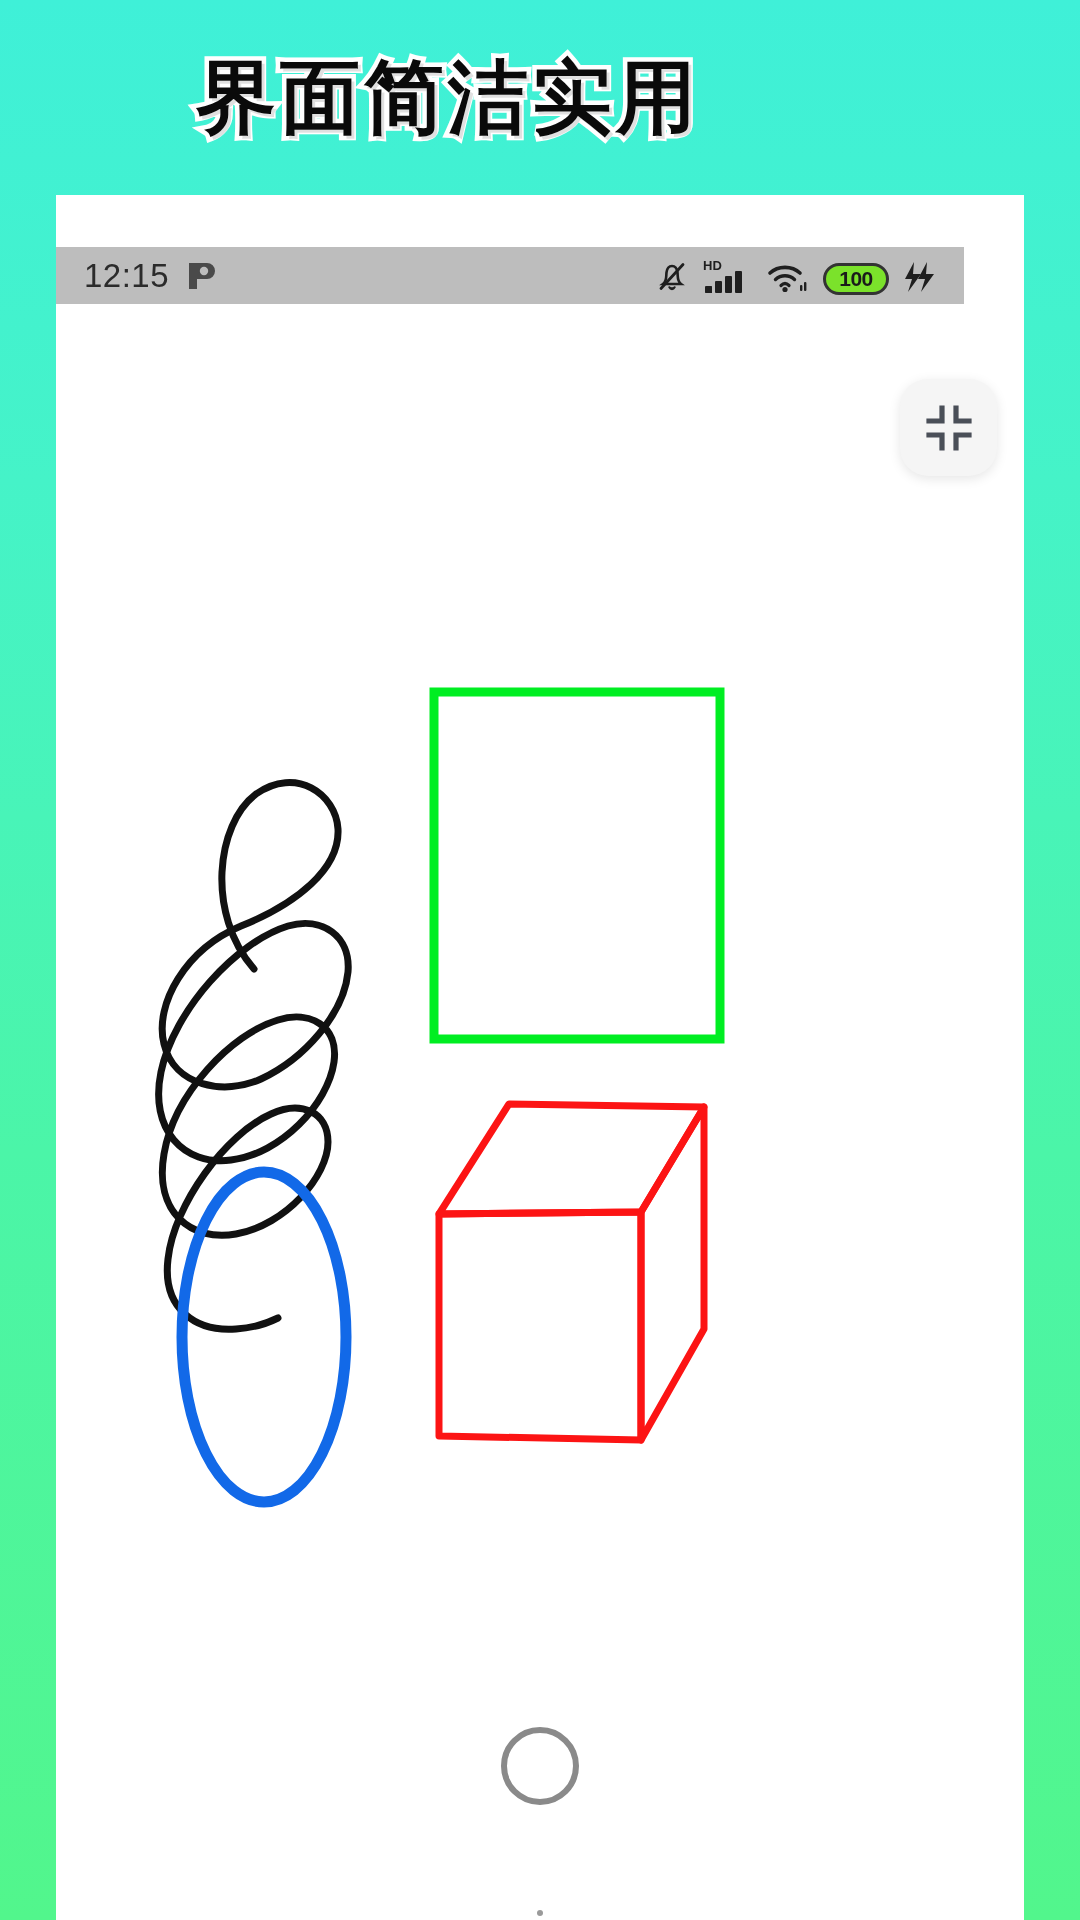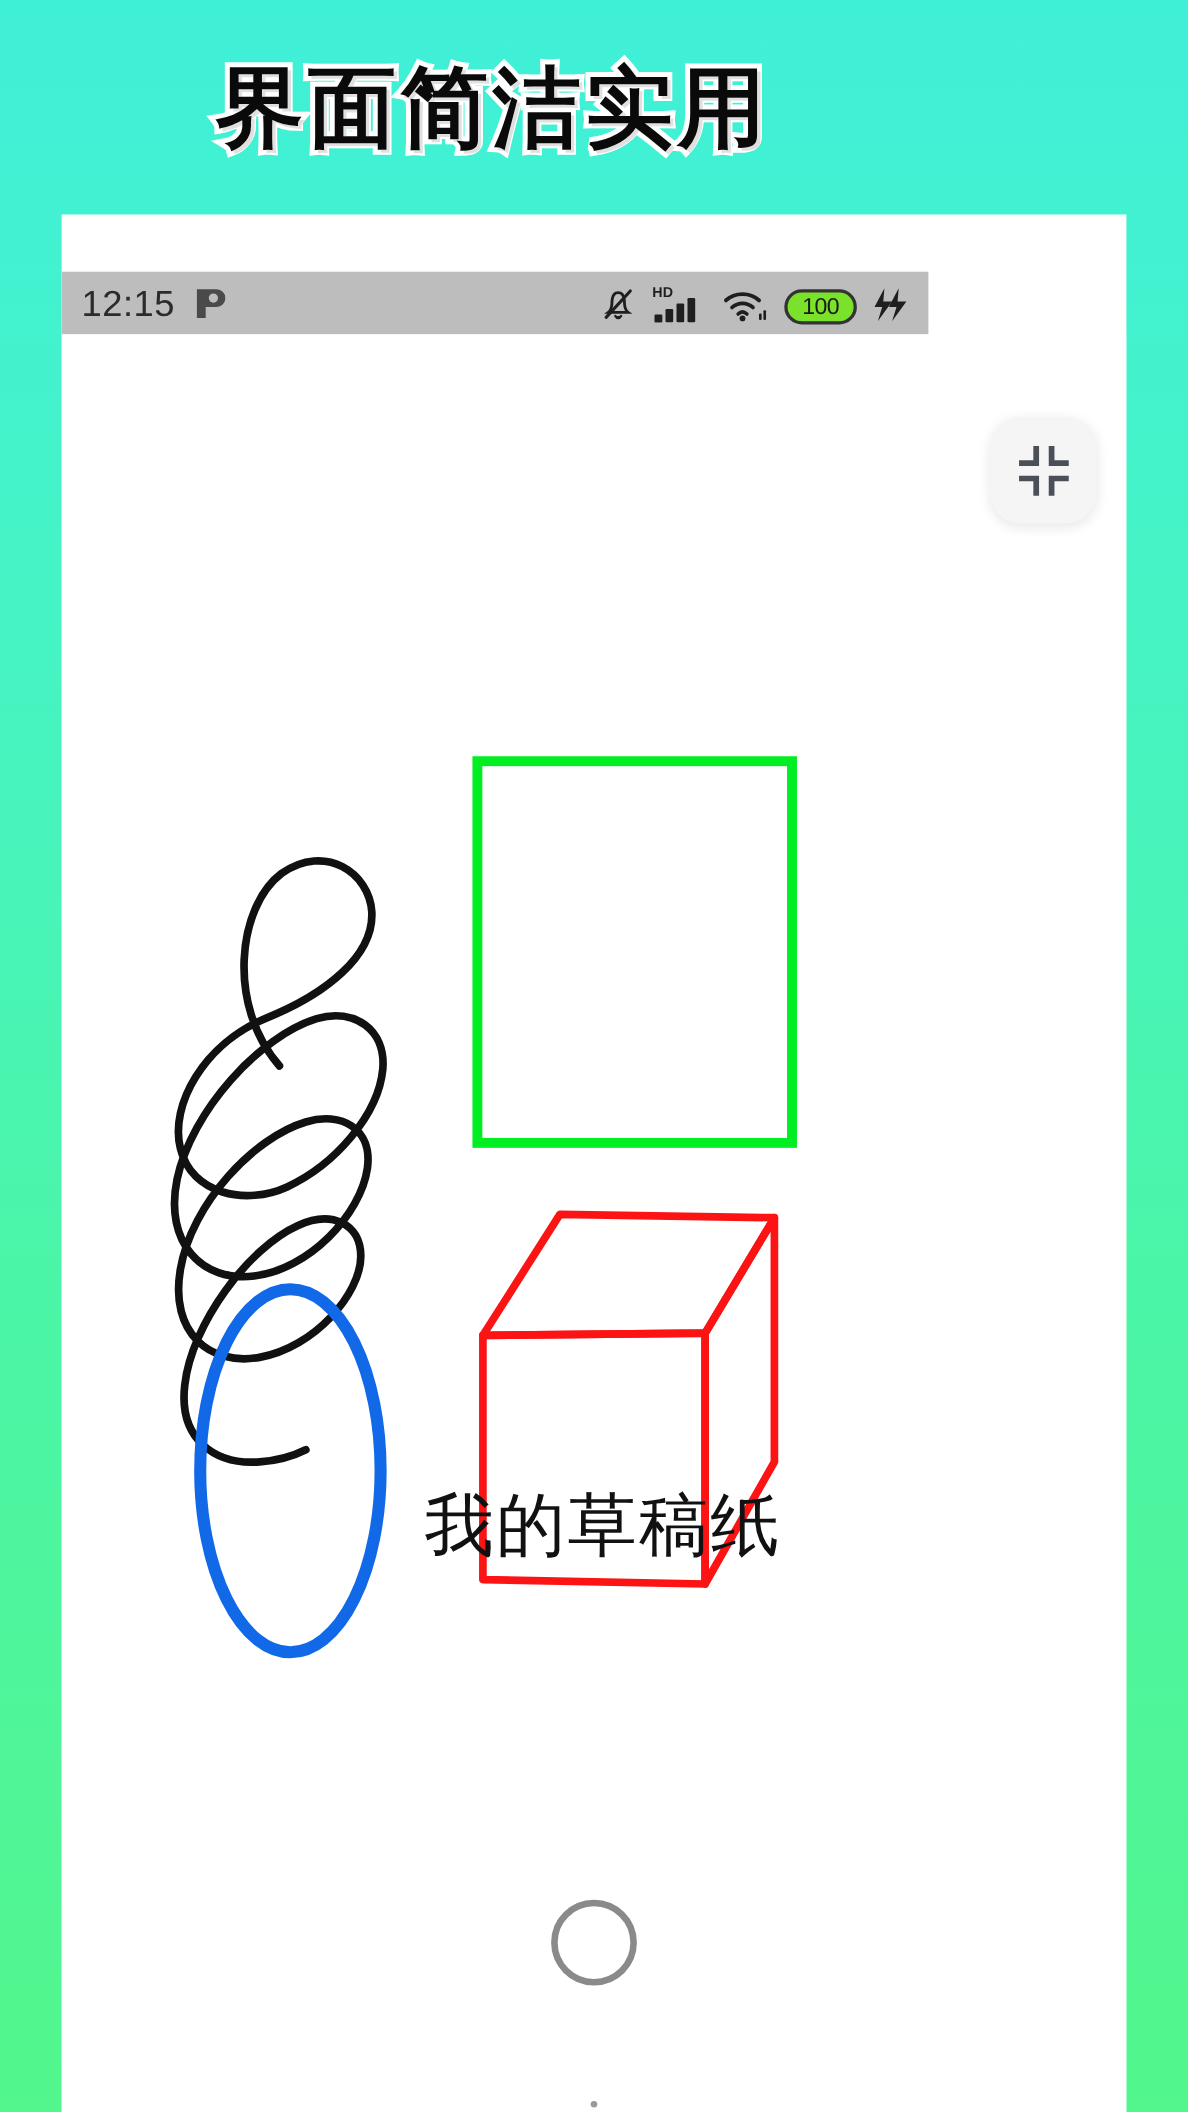--- a/index.html
+++ b/index.html
@@ -48,27 +48,27 @@
     width: 968px;
     height: 1725px;
     background: #ffffff;
     overflow: hidden;
   }
 
   
   #status-bar {
     position: absolute;
     left: 0; top: 52px;
-    width: 788px;
+    width: 908px;
     height: 57px;
     background: #bdbdbd;
     display: flex;
     align-items: center;
     justify-content: space-between;
-    padding: 0 18px;
+    padding: 0 28px;
     box-sizing: border-box;
   }
   #status-left {
     display: flex;
     align-items: center;
     gap: 16px;
   }
   #status-clock {
     font-size: 33px;
     font-weight: 500;
@@ -91,21 +91,21 @@
     border: 3px solid #333;
     border-radius: 16px;
     background: #7BE22B;
     display: flex;
     align-items: center;
     justify-content: center;
     box-sizing: border-box;
   }
   .battery-text {
     font-size: 21px;
-    font-weight: normal;
+    font-weight: bold;
     color: #1a1a1a;
     letter-spacing: -0.5px;
   }
 
   
   #canvas-area {
     position: absolute;
     left: 0; top: 109px;
     width: 968px;
     height: 1616px;
@@ -293,19 +293,18 @@
       <g fill="none" stroke="#FC1414" stroke-width="7" stroke-linecap="round" stroke-linejoin="round">
 
         <path d="M383 910 L383 1132 L585 1136 L585 908 Z"></path>
 
         <path d="M383 910 L453 800 L648 803 L585 908 Z"></path>
 
         <path d="M585 908 L648 803 L648 1025 L585 1136 Z"></path>
       </g>
     </svg>
 
-    <div id="canvas-label">我的草稿纸</div>
 
     <div id="home-button"></div>
   </div>
 </div>
 
 <div id="bottom-dot"></div>
 
 </body></html>

